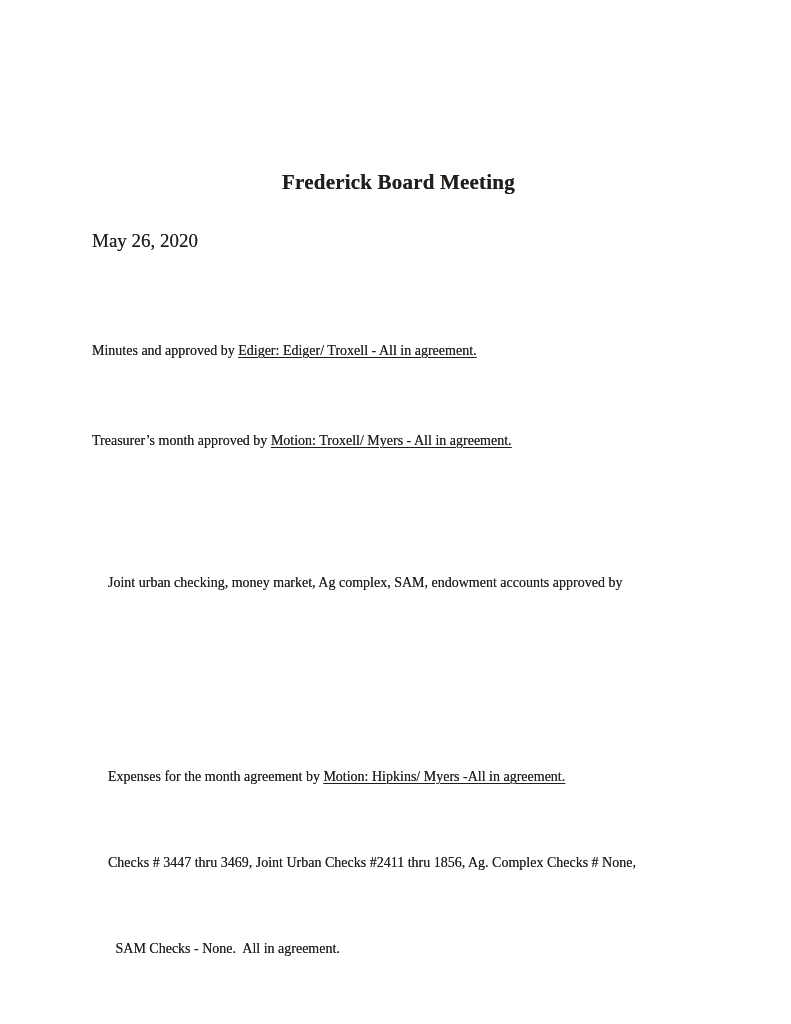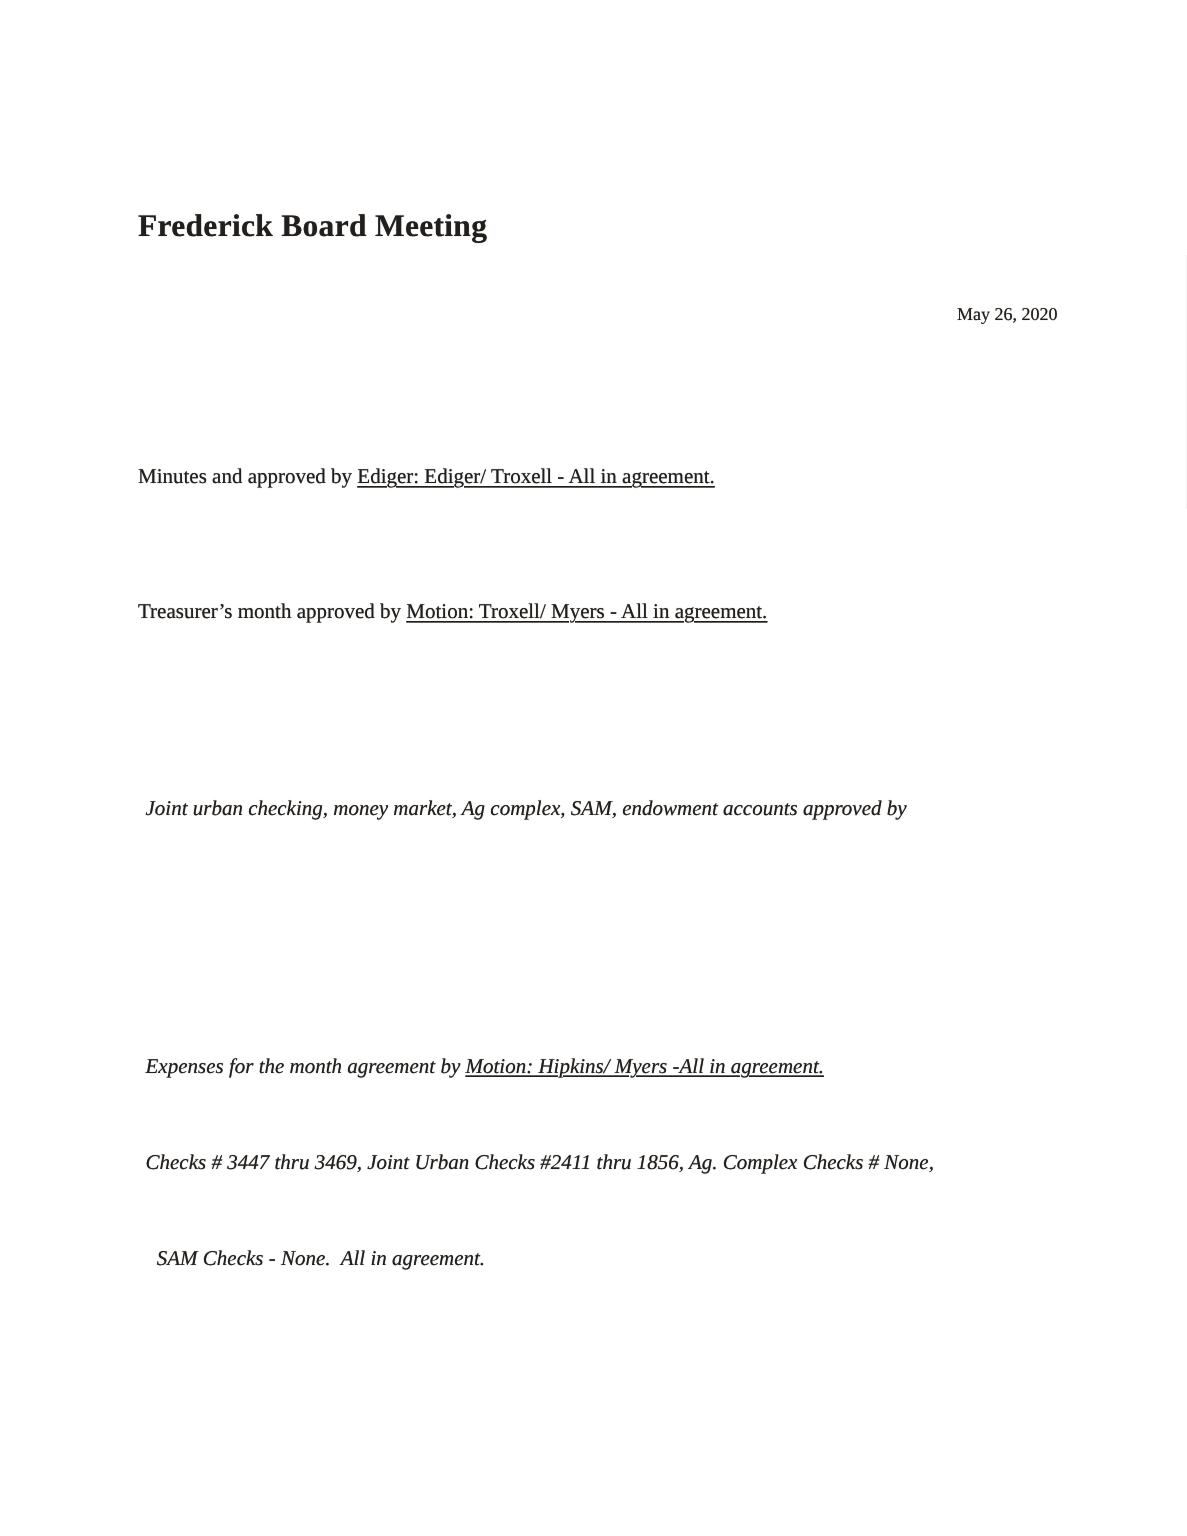--- a/index.html
+++ b/index.html
@@ -14,32 +14,34 @@
     color: #211e1b;
     text-shadow: 0 0 0.55px rgba(33,30,27,0.75);
   }
   .content {
     padding: 84px 86px 0 92px;
     font-size: 14px;
     line-height: 18px;
     white-space: pre-wrap;
   }
   .doc-title {
+    text-align: center;
     font-size: 21px;
     line-height: 24px;
     font-weight: bold;
     letter-spacing: 0.2px;
+    margin-top: 32px;
   }
   .doc-date {
-    text-align: right;
-    font-size: 12px;
+    text-align: left;
+    font-size: 19px;
     line-height: 22px;
   }
   .para { margin-top: 18px; }
-  .para div { margin: 5px; font-style: italic; }
+  .para div { margin: 16px; }
   .u { text-decoration: underline; text-decoration-thickness: 1px; text-underline-offset: 2px; }
   .sam-line { padding-left: 4px; }
 </style>
 </head>
 <body>
 
 <div class="page">
   <div class="content">
 
     <div class="doc-title">Frederick Board Meeting</div>

